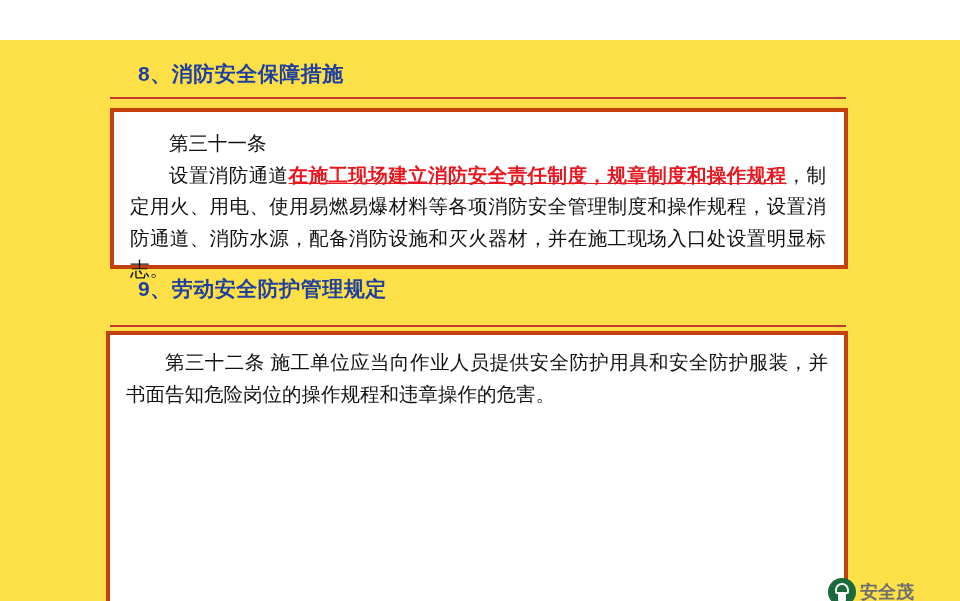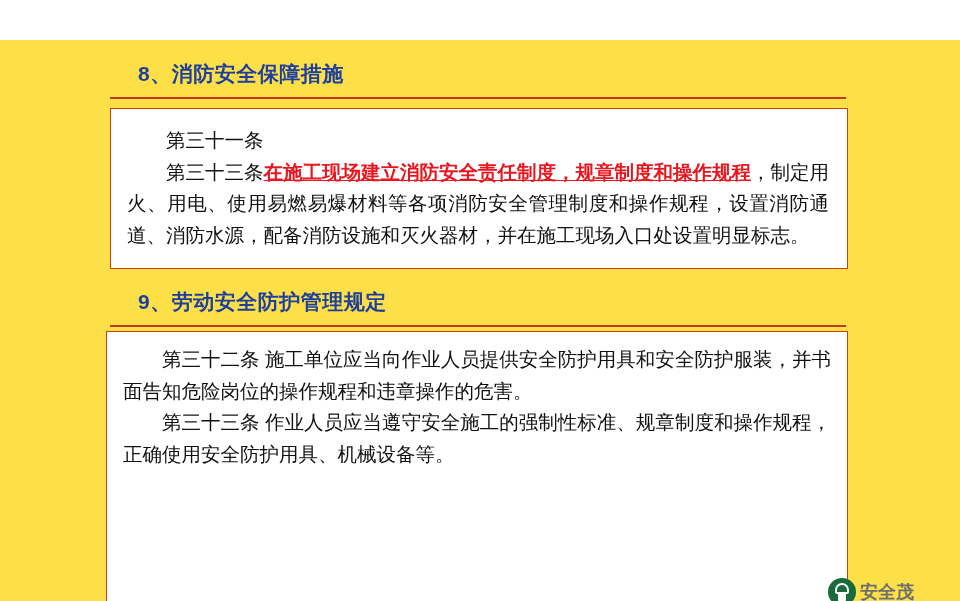--- a/index.html
+++ b/index.html
@@ -31,21 +31,21 @@
     letter-spacing: 0.5px;
     white-space: nowrap;
   }
   .heading-rule {
     position: absolute;
     height: 2px;
     background: #c0392b;
   }
   .content-box {
     position: absolute;
-    border: 1px solid #c2410c;
+    border: 4px solid #c2410c;
     box-sizing: border-box;
     background: #ffffff;
   }
   .para {
     font-size: 19.5px;
     line-height: 1.62;
     color: #111111;
     text-align: justify;
     margin: 0;
   }
@@ -121,32 +121,31 @@
 
 <div class="slide">
 
   <div class="section-heading" style="left:138px; top:20px;">8、消防安全保障措施</div>
   <div class="heading-rule" style="left:110px; top:57px; width:736px;"></div>
 
   <div class="content-box" style="left:110px; top:68px; width:738px; height:161px;">
     <div class="box1-inner">
       <p class="para indent">第三十一条</p>
       <p class="para indent">
-        <span>第三十三条</span><span class="red-underline">在施工现场建立消防安全责任制度，规章制度和操作规程</span><span>，制定用火、用电、使用易燃易爆材料等各项消防安全管理制度和操作规程，设置消防通道、消防水源，配备消防设施和灭火器材，并在施工现场入口处设置明显标志。</span>
+        <span>设置消防通道</span><span class="red-underline">在施工现场建立消防安全责任制度，规章制度和操作规程</span><span>，制定用火、用电、使用易燃易爆材料等各项消防安全管理制度和操作规程，设置消防通道、消防水源，配备消防设施和灭火器材，并在施工现场入口处设置明显标志。</span>
       </p>
     </div>
   </div>
 
-  <div class="section-heading" style="left:138px; top:248px;">9、劳动安全防护管理规定</div>
+  <div class="section-heading" style="left:138px; top:235px;">9、劳动安全防护管理规定</div>
   <div class="heading-rule" style="left:110px; top:285px; width:736px;"></div>
 
   <div class="content-box" style="left:106px; top:291px; width:742px; height:338px;">
     <div class="box2-inner">
       <p class="para indent">第三十二条 施工单位应当向作业人员提供安全防护用具和安全防护服装，并书面告知危险岗位的操作规程和违章操作的危害。</p>
-      <p class="para indent">第三十三条 作业人员应当遵守安全施工的强制性标准、规章制度和操作规程，正确使用安全防护用具、机械设备等。</p>
     </div>
   </div>
 
   <div class="watermark" style="left:828px; top:538px;">
     <div class="wm-logo"></div>
     <div class="wm-text">安全茂</div>
   </div>
 
   <div class="page-badge" style="left:782px; top:573px; width:62px; height:23px;">第50页</div>
 

